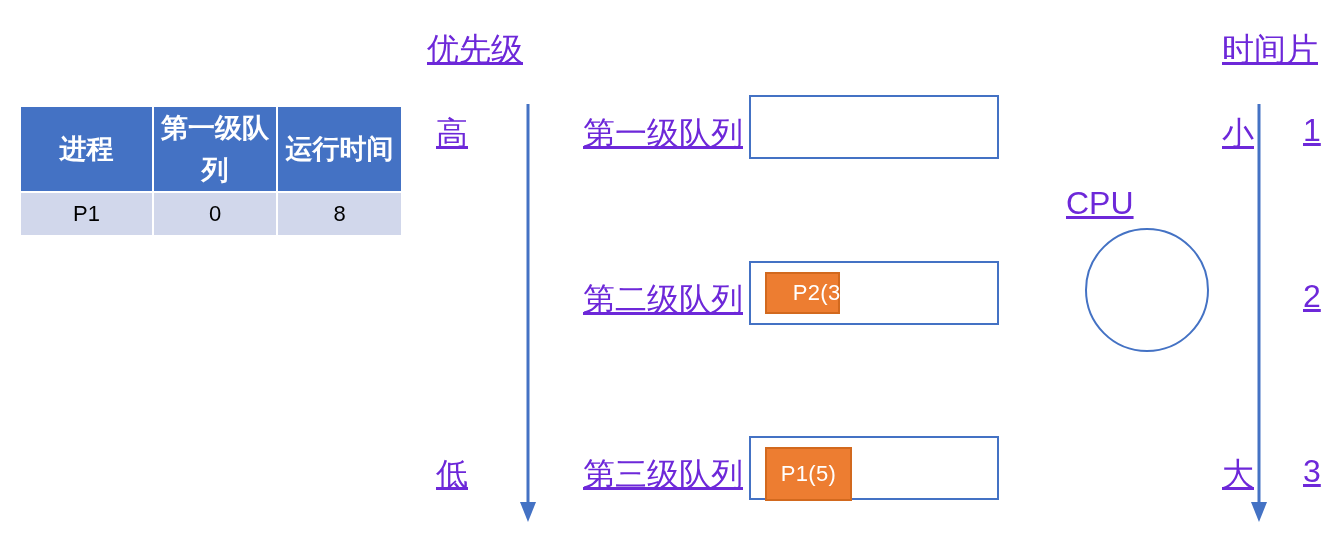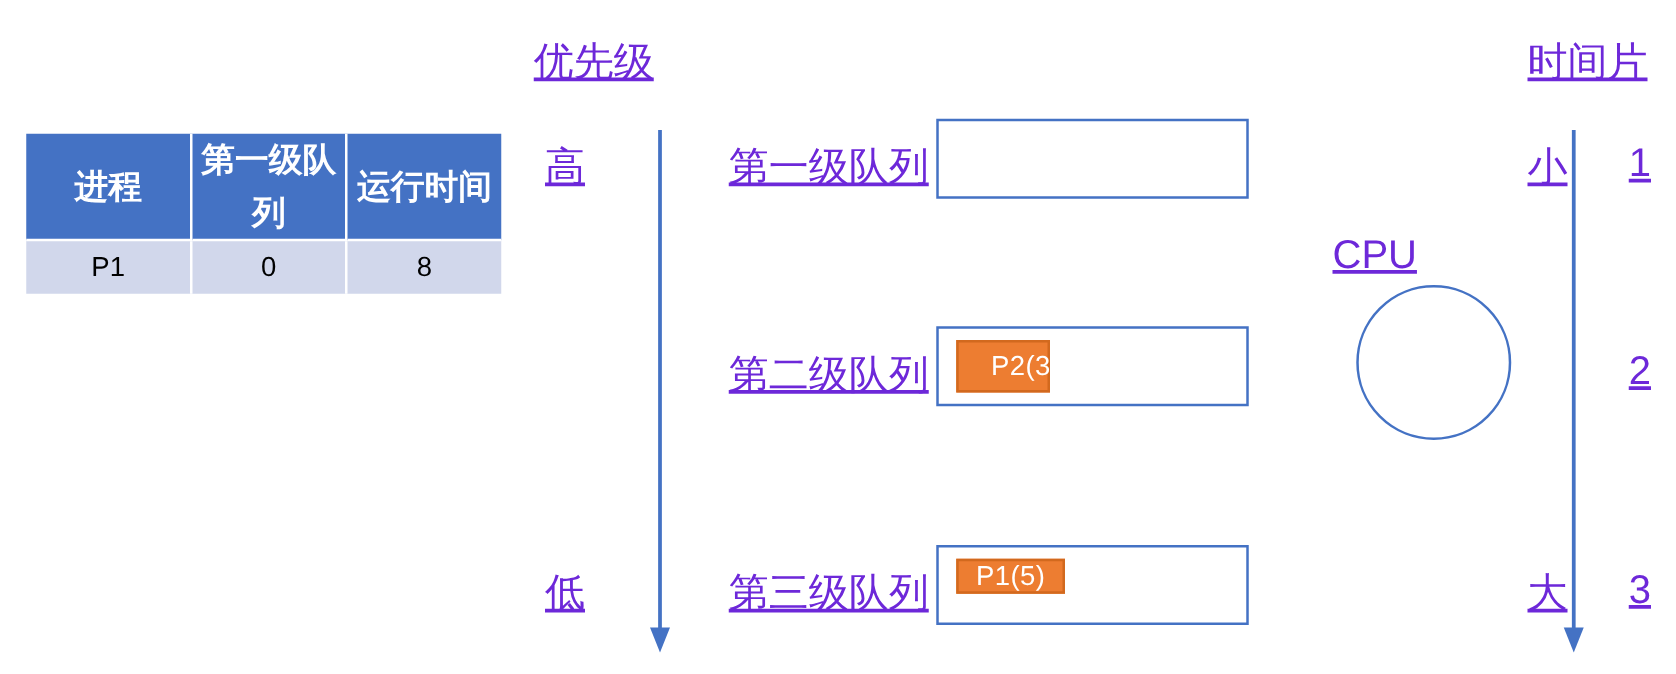--- a/index.html
+++ b/index.html
@@ -141,21 +141,21 @@
 
 <div class="lbl" style="left:583px; top:112px;">第一级队列</div>
 <div class="queue-box" style="left:749px; top:95px; width:250px; height:64px;"></div>
 
 <div class="lbl" style="left:583px; top:278px;">第二级队列</div>
 <div class="queue-box" style="left:749px; top:261px; width:250px; height:64px;"></div>
 <div class="job" style="left:765px; top:272px; width:75px; height:42px;padding-left:36px;">P2(3)</div>
 
 <div class="lbl" style="left:583px; top:453px;">第三级队列</div>
 <div class="queue-box" style="left:749px; top:436px; width:250px; height:64px;"></div>
-<div class="job" style="left:765px; top:447px; width:87px; height:28px;">P1(5)</div>
+<div class="job" style="left:765px; top:447px; width:87px; height:54px;">P1(5)</div>
 
 <div class="lbl" style="left:1066px; top:175px;margin-top:10px;">CPU</div>
 <div id="cpu-circle" style="left:1085px; top:228px; width:124px; height:124px;"></div>
 
 <div class="lbl" style="left:1222px; top:28px;">时间片</div>
 
 <div class="lbl" style="left:1222px; top:112px;">小</div>
 
 <div class="lbl" style="left:1222px; top:453px;">大</div>
 

